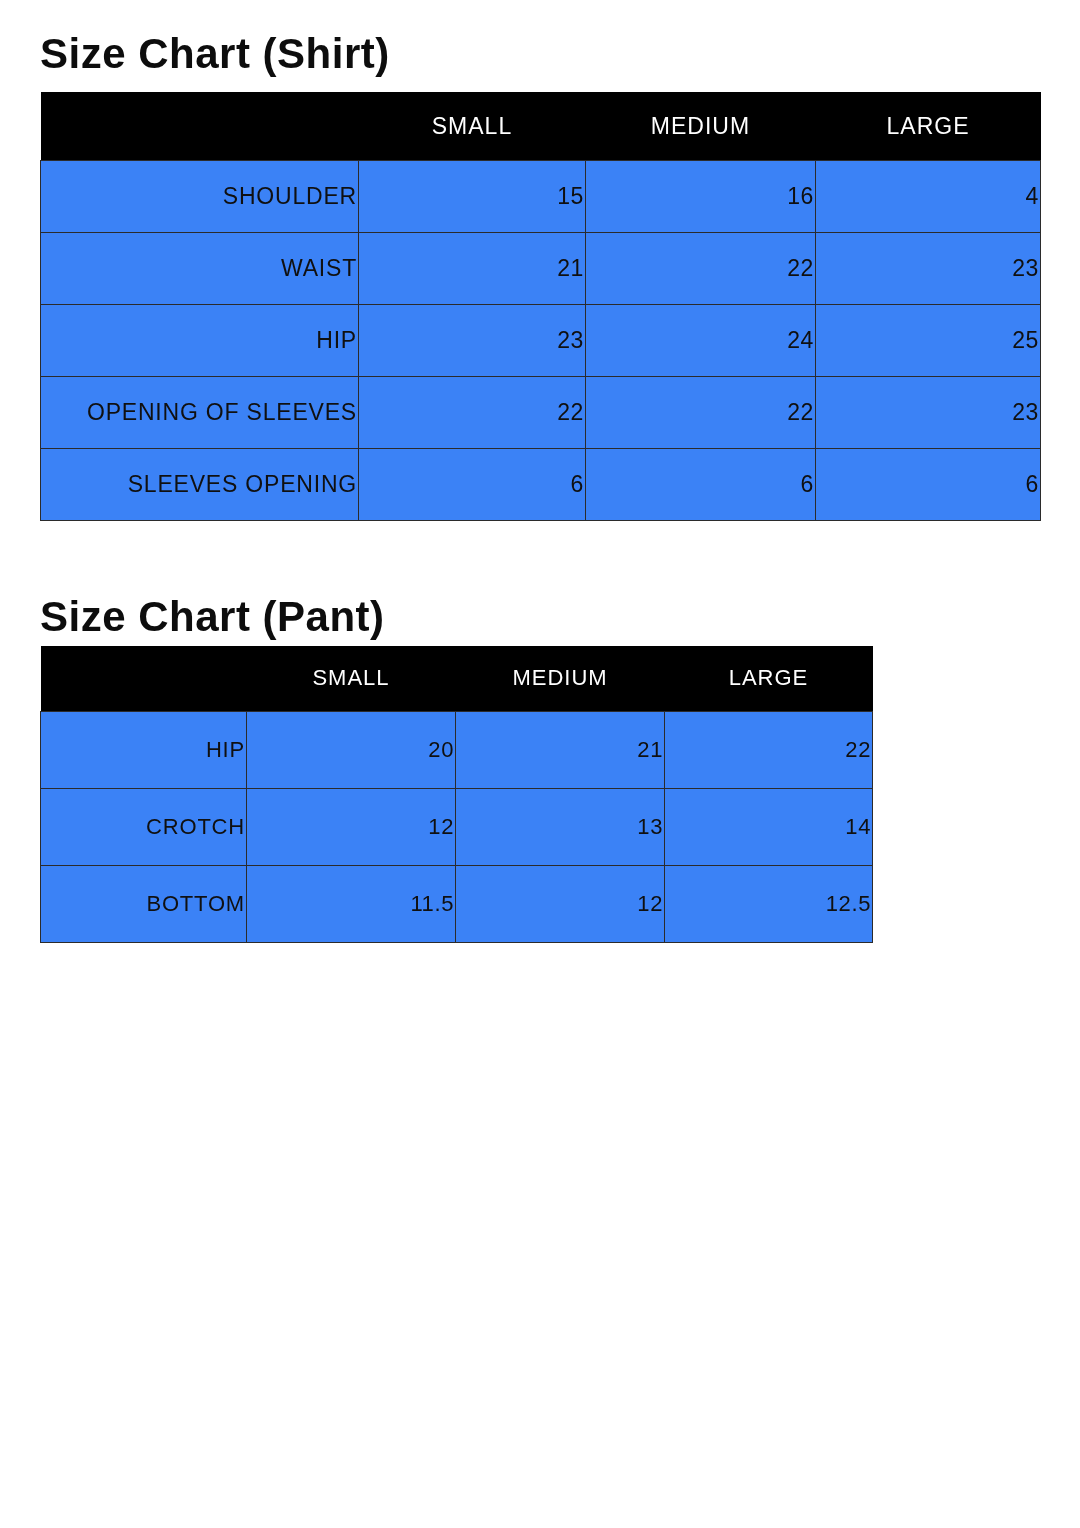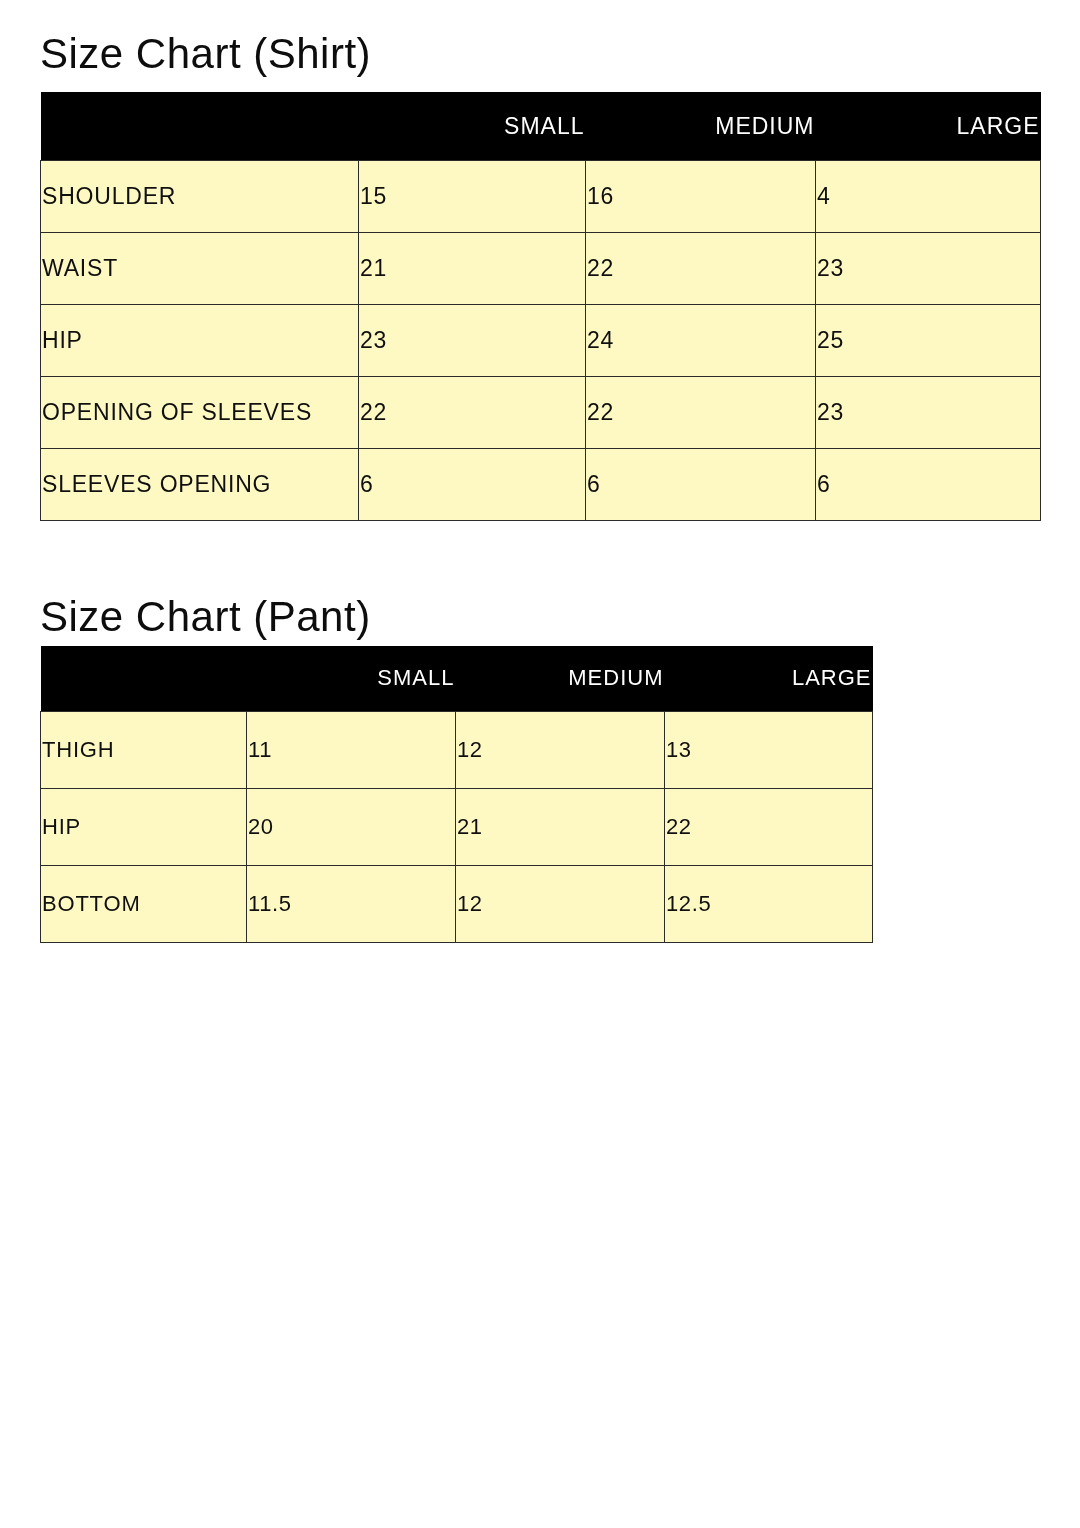--- a/index.html
+++ b/index.html
@@ -19,51 +19,51 @@
     width: 1080px;
     height: 1528px;
     box-sizing: border-box;
     padding: 30px 40px 0 40px;
   }
   .section {
     margin: 0;
   }
   .section-title {
     font-size: 42px;
-    font-weight: 400;
+    font-weight: 700;
     letter-spacing: 0.5px;
     color: #0d0d0d;
     margin: 0 0 14px 0;
     line-height: 1.15;
   }
   table.sizechart {
     border-collapse: collapse;
     table-layout: fixed;
     font-size: 21px;
   }
   table.sizechart thead th {
     background: #000000;
     color: #ffffff;
     font-weight: 400;
     letter-spacing: 1px;
     height: 66px;
     vertical-align: middle;
-    text-align: right;
+    text-align: center;
     border: none;
     font-size: 23px;
   }
   table.sizechart tbody td {
     border: 1.5px solid #2b2b2b;
-    text-align: left;
+    text-align: right;
     vertical-align: middle;
     height: 69px;
     letter-spacing: 0.6px;
     font-size: 23px;
     color: #101010;
-    background: #fef9c3;
+    background: #3b82f6;
   }
   table.sizechart tbody td.label {
     letter-spacing: 0.8px;
   }
 
   
   #shirt-table { width: 1000px; }
   #shirt-table col.c0 { width: 318px; }
   #shirt-table col.c1 { width: 227px; }
   #shirt-table col.c2 { width: 230px; }
@@ -152,30 +152,30 @@
       <thead>
         <tr>
           <th></th>
           <th>SMALL</th>
           <th>MEDIUM</th>
           <th>LARGE</th>
         </tr>
       </thead>
       <tbody>
         <tr>
-          <td class="label">THIGH</td>
-          <td>11</td>
-          <td>12</td>
-          <td>13</td>
-        </tr>
-        <tr>
           <td class="label">HIP</td>
           <td>20</td>
           <td>21</td>
           <td>22</td>
+        </tr>
+        <tr>
+          <td class="label">CROTCH</td>
+          <td>12</td>
+          <td>13</td>
+          <td>14</td>
         </tr>
         <tr>
           <td class="label">BOTTOM</td>
           <td>11.5</td>
           <td>12</td>
           <td>12.5</td>
         </tr>
       </tbody>
     </table>
   </div>

